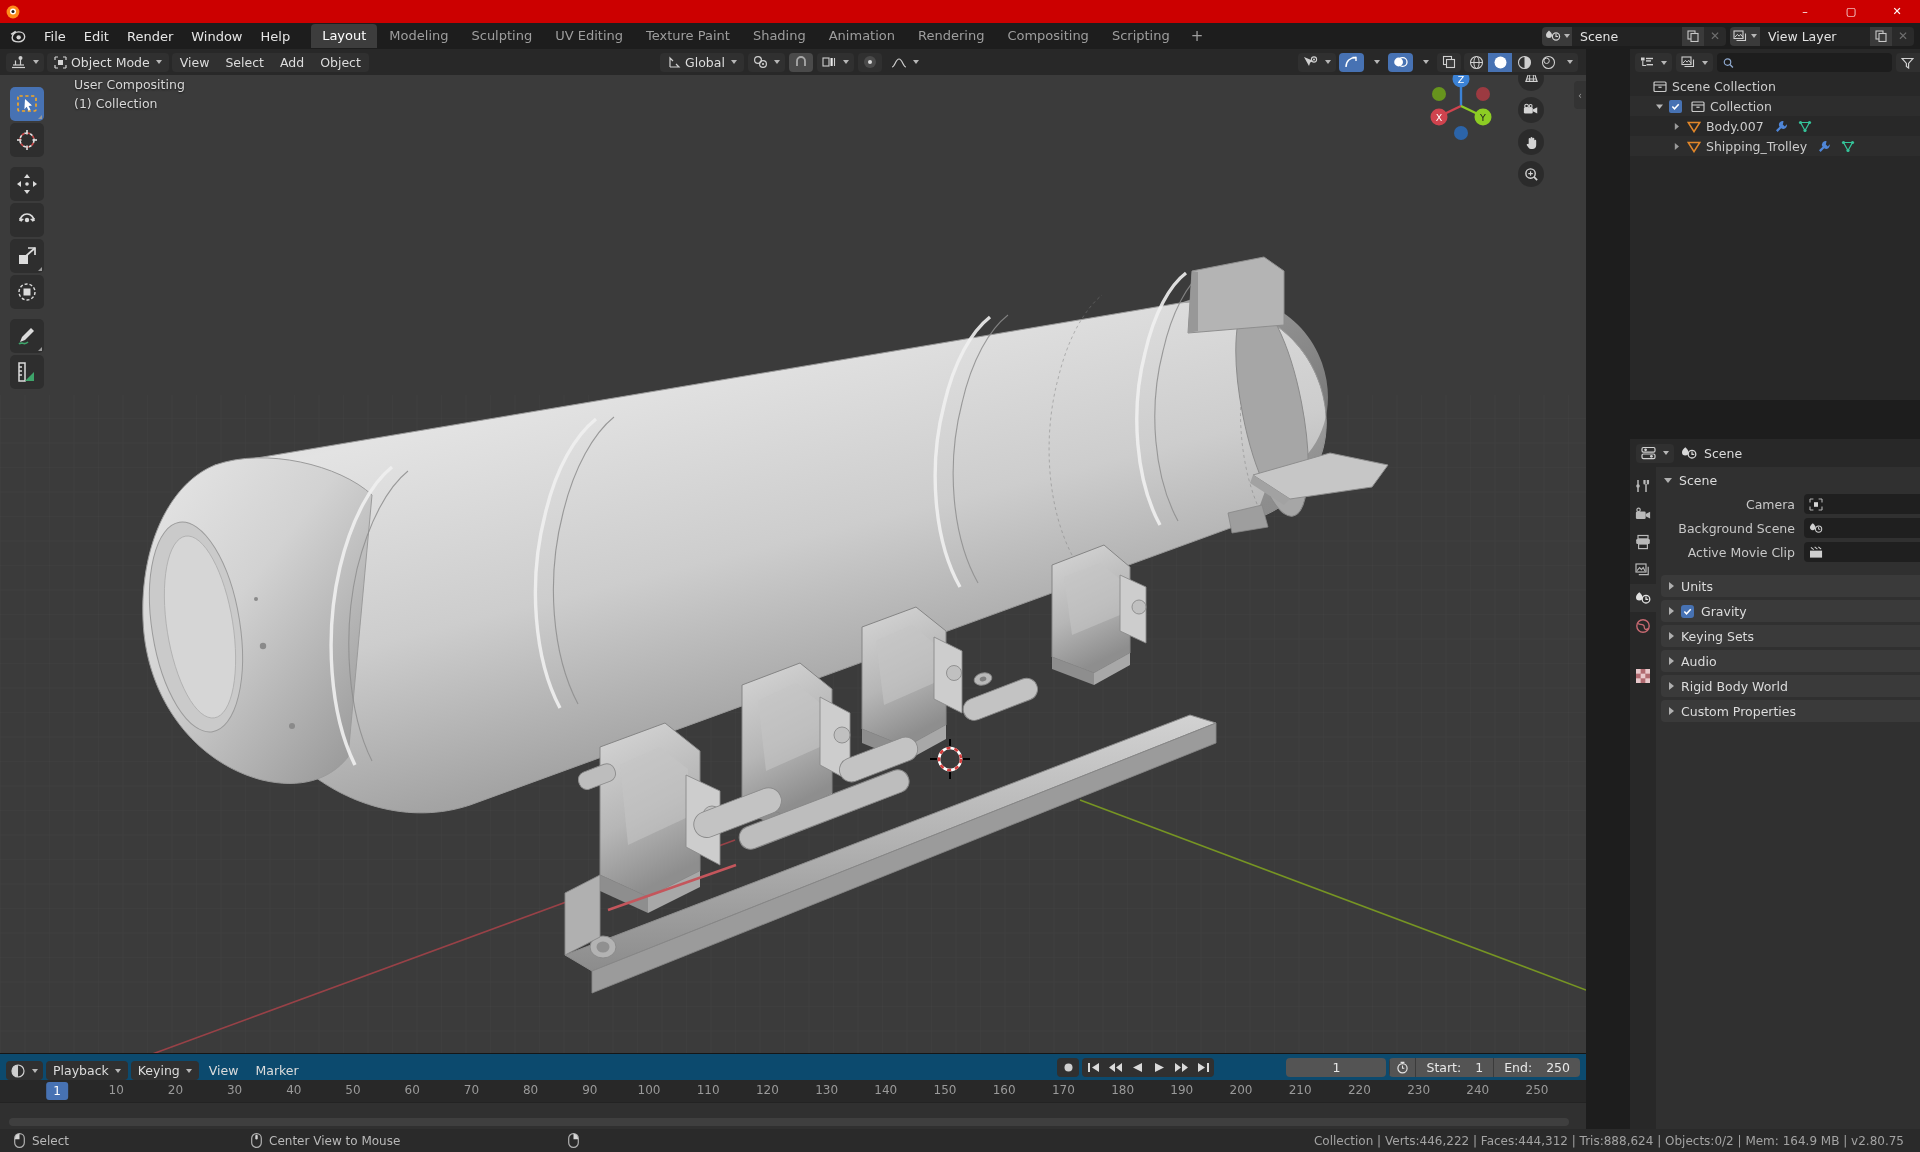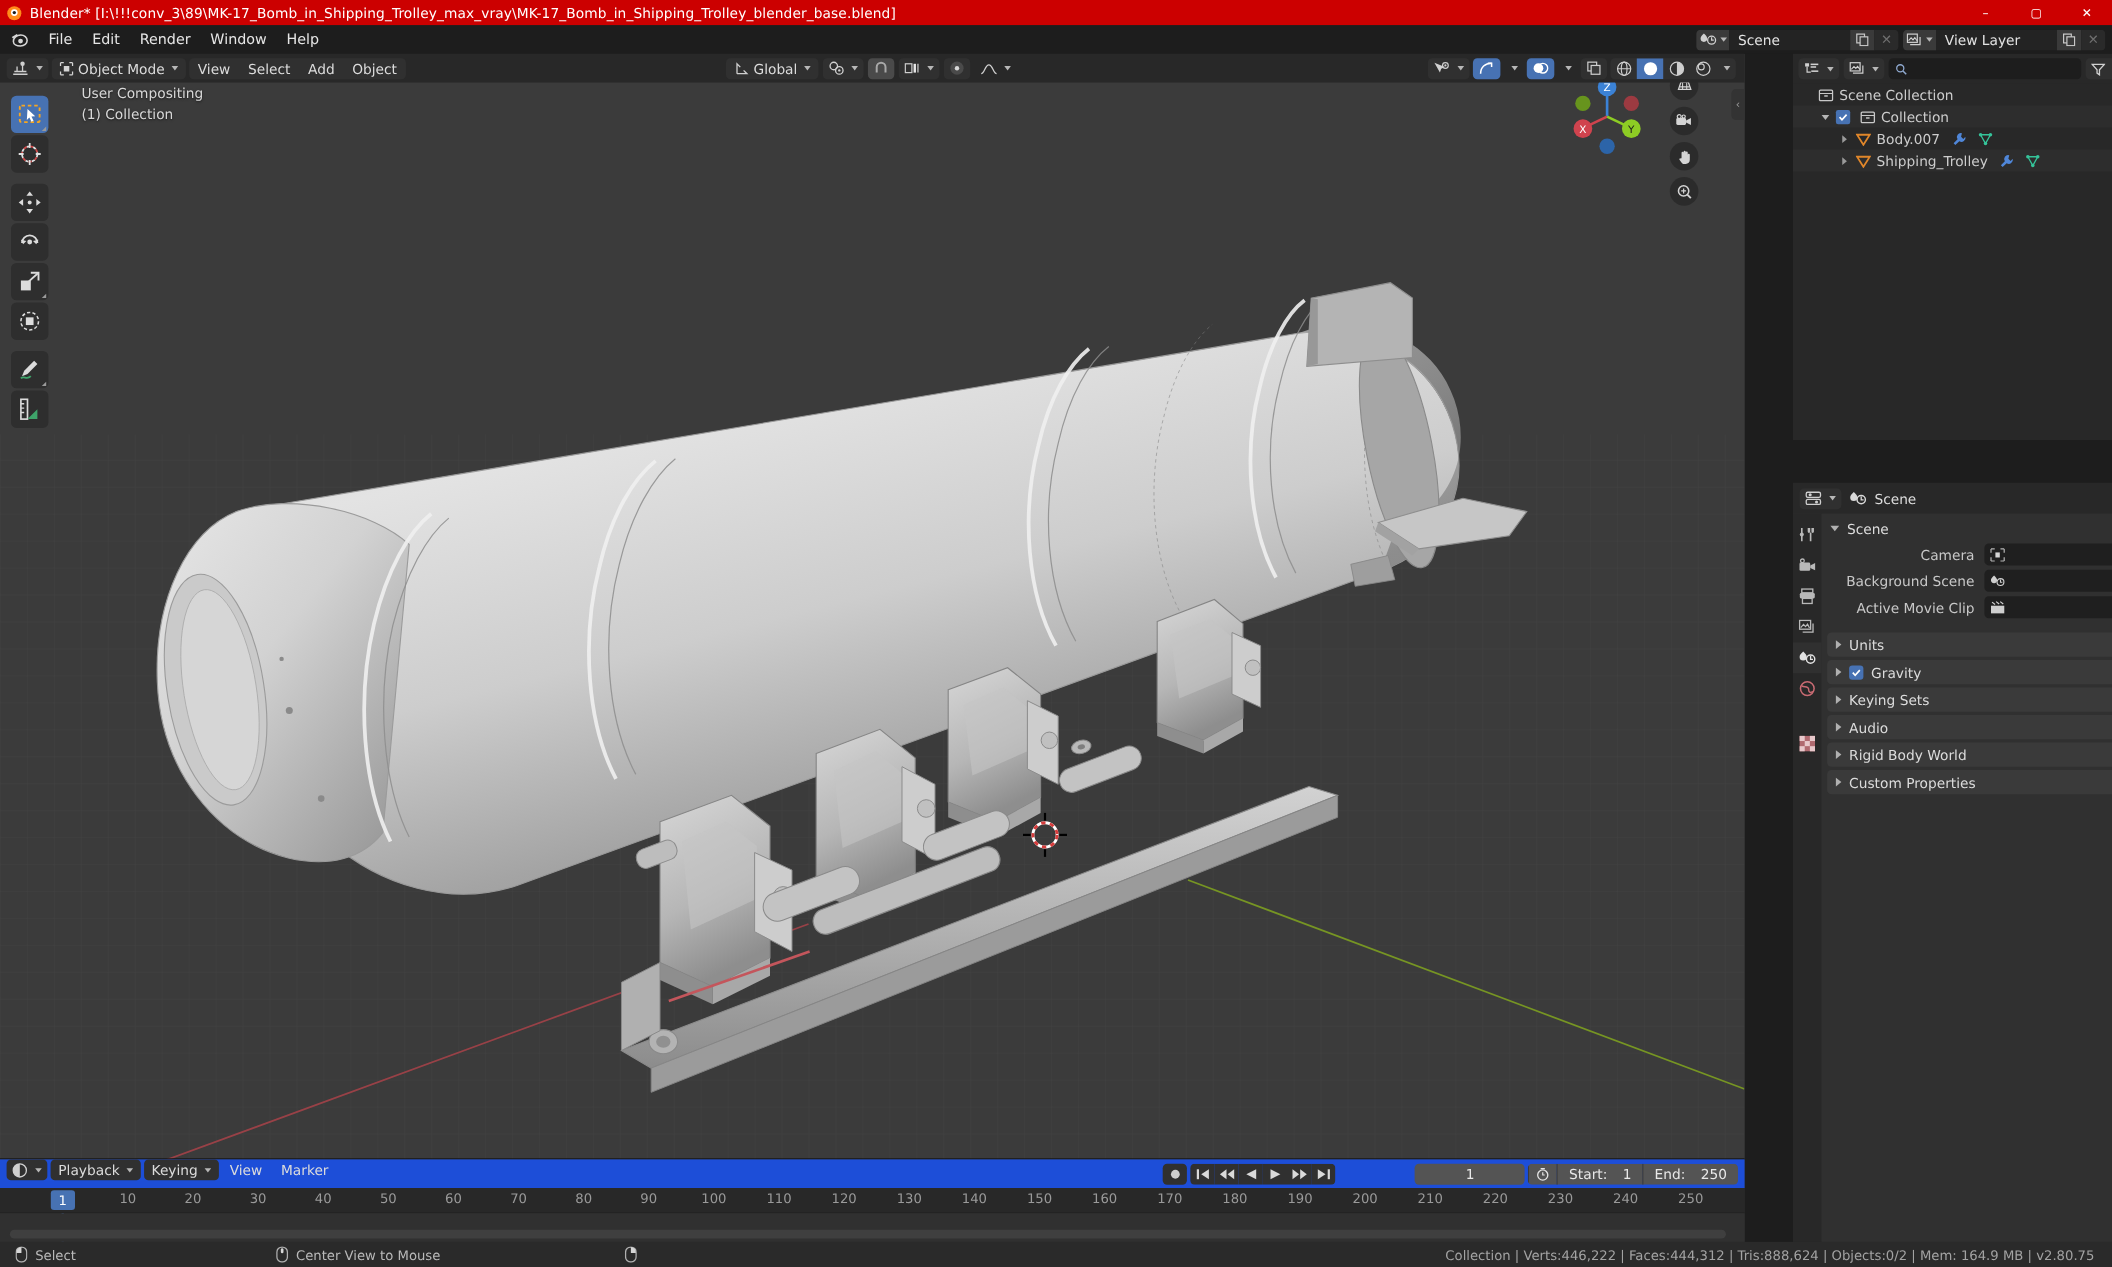--- a/index.html
+++ b/index.html
@@ -81,21 +81,21 @@
 
   
   .navicons{position:absolute;right:42px;top:16px;display:flex;flex-direction:column;gap:6px;z-index:14;}
   .navbtn{width:26px;height:26px;border-radius:50%;background:rgba(40,40,40,.82);display:flex;align-items:center;justify-content:center;}
   .gizmo{position:absolute;right:82px;top:14px;width:86px;height:86px;z-index:14;}
   .vp-collapse{position:absolute;right:0px;top:32px;width:12px;height:28px;background:#333;border-radius:4px 0 0 4px;
      display:flex;align-items:center;justify-content:center;color:#999;font-size:10px;z-index:14;}
 
   
   .timeline{position:absolute;left:0;top:1054px;width:1586px;height:75px;background:#303030;}
-  .tl-header{height:26px;display:flex;align-items:flex-start;padding-left:6px;gap:3px;background:#1d4ed8;}
+  .tl-header{height:26px;display:flex;align-items:flex-end;padding-left:6px;gap:3px;background:#0c4a6e;}
   .tl-transport{position:absolute;right:0;top:0;height:26px;display:flex;align-items:center;gap:3px;padding-right:6px;}
   .tpbtn{width:22px;height:19px;background:#303030;display:flex;align-items:center;justify-content:center;}
   .tpgroup{display:flex;border-radius:4px;overflow:hidden;}
   .frame-field{height:19px;min-width:100px;background:#545454;border-radius:4px;display:flex;align-items:center;justify-content:center;font-size:12.5px;color:#e8e8e8;}
   .range-group{display:flex;border-radius:4px;overflow:hidden;height:19px;}
   .range-group .rg{background:#545454;height:19px;display:flex;align-items:center;padding:0 10px;gap:14px;font-size:12.5px;color:#e8e8e8;border-left:1px solid #3b3b3b;}
   .tl-ruler{position:relative;height:23px;background:#282828;border-bottom:1px solid #232323;}
   .tick{position:absolute;top:3px;font-size:12px;color:#9a9a9a;transform:translateX(-50%);}
   .playhead-badge{position:absolute;top:2px;height:18px;padding:0 7px;background:#4772b3;color:#fff;
       font-size:12px;border-radius:3px;display:flex;align-items:center;transform:translateX(-50%);}
@@ -145,40 +145,52 @@
 <body>
 
 <div id="app">
 
   <div class="titlebar">
     <svg class="tb-icon" viewBox="0 0 24 24">
       <circle cx="12" cy="12" r="11" fill="#ff8c1a"></circle>
       <circle cx="12" cy="11" r="5.2" fill="#fff"></circle>
       <circle cx="12" cy="11" r="2.6" fill="#1d1d1d"></circle>
     </svg>
-    <div class="tb-text">Blender* [I:\!!!conv_3\89\MK-17_Bomb_in_Shipping_Trolley_max_vray\MK-17_Bomb_in_Shipping_Trolley_blender_base.blend]</div>
     <div class="win-btns">
       <div>–</div>
       <div>▢</div>
       <div>✕</div>
     </div>
   </div>
 
   <div class="topbar">
     <svg class="blender-logo" viewBox="0 0 24 24">
       <path d="M5 14c0-4 3.5-7 8-7 4 0 7 2.6 7 6 0 3.4-3.2 6-7.2 6C8.6 19 5 17.2 5 14z" fill="none" stroke="#d6d6d6" stroke-width="1.7"></path>
       <circle cx="12.8" cy="13.6" r="2.6" fill="#d6d6d6"></circle>
       <path d="M3.2 9.2l5.6-3.4 1.2 1.8-5.4 3.3z" fill="#d6d6d6"></path>
     </svg>
     <div class="menu-item">File</div>
     <div class="menu-item">Edit</div>
     <div class="menu-item">Render</div>
     <div class="menu-item">Window</div>
     <div class="menu-item">Help</div>
 
+    <div class="wstabs">
+      <div class="wstab active">Layout</div>
+      <div class="wstab">Modeling</div>
+      <div class="wstab">Sculpting</div>
+      <div class="wstab">UV Editing</div>
+      <div class="wstab">Texture Paint</div>
+      <div class="wstab">Shading</div>
+      <div class="wstab">Animation</div>
+      <div class="wstab">Rendering</div>
+      <div class="wstab">Compositing</div>
+      <div class="wstab">Scripting</div>
+      <div class="wstab plus">+</div>
+    </div>
   </div>
 
   <div class="topbar-right">
     <div class="idblock">
       <div class="id-icon">
         <svg width="16" height="14" viewBox="0 0 16 14">
             <path d="M4 1.5c1.8 1.6 3 3.2 3 4.6A3 3 0 0 1 1 6.1C1 4.7 2.2 3.1 4 1.5z" fill="#d0d0d0"></path>
             <circle cx="11" cy="7.5" r="3.6" fill="none" stroke="#d0d0d0" stroke-width="1.2"></circle>
             <path d="M11 4.8v2.7h2" stroke="#d0d0d0" stroke-width="1.1" fill="none"></path>
           </svg>

